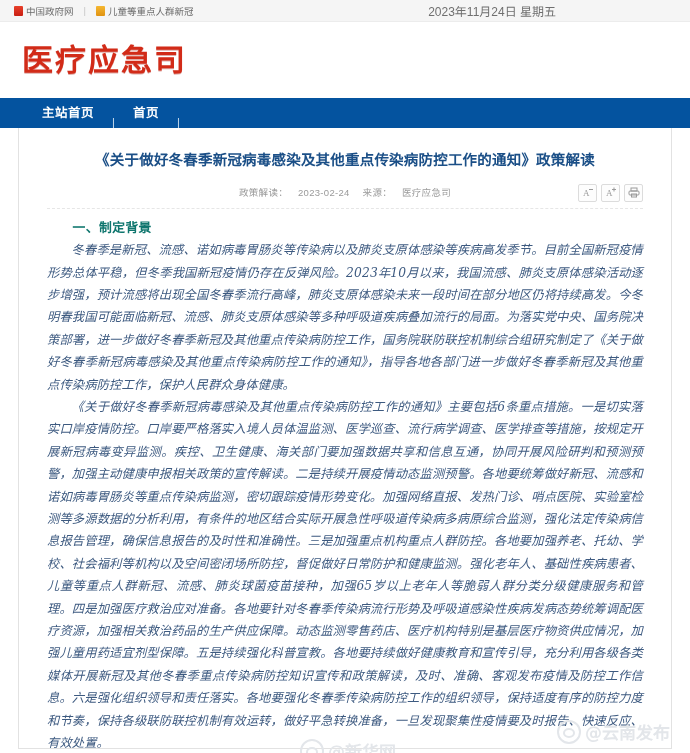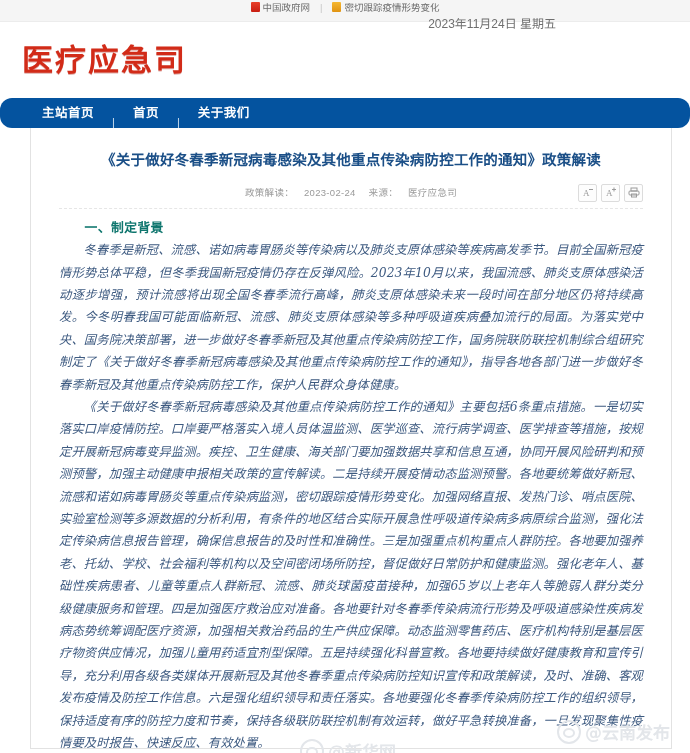--- a/index.html
+++ b/index.html
@@ -21,21 +21,20 @@
   .topbar {
     height: 22px;
     background: #f5f5f5;
     border-bottom: 1px solid #ececec;
     display: flex;
     align-items: center;
     padding: 0 14px;
     box-sizing: border-box;
     font-size: 9.5px;
     color: #6b6b6b;
-    flex-direction: column;
   }
   .topbar-left {
     display: flex;
     align-items: center;
     gap: 5px;
   }
   .topbar-link {
     display: inline-flex;
     align-items: center;
     gap: 3px;
@@ -88,21 +87,20 @@
   }
 
   
   .navbar {
     height: 30px;
     background: #04539f;
     display: flex;
     align-items: flex-end;
     padding-left: 28px;
     box-sizing: border-box;
-    border-radius: 12px;
   }
   .nav-item {
     color: #ffffff;
     font-size: 12.5px;
     font-weight: bold;
     text-decoration: none;
     padding: 0 14px;
     line-height: 30px;
     white-space: nowrap;
     letter-spacing: 0.5px;
@@ -120,21 +118,20 @@
   }
   .article {
     border: 1px solid #e2e2e2;
     border-top: none;
     background: #fff;
     height: 621px;
     box-sizing: border-box;
     padding: 14px 28px 0 28px;
     position: relative;
     overflow: hidden;
-    margin-left: 12px;
   }
   .article-title {
     text-align: center;
     font-family: "DejaVu Sans", "Liberation Sans", sans-serif;
     font-size: 14.5px;
     font-weight: bold;
     color: #1b4f87;
     line-height: 1.5;
     margin: 8px 0 0 0;
     letter-spacing: 0.2px;
@@ -237,36 +234,35 @@
 
 <div class="topbar">
   <div class="topbar-left">
     <a class="topbar-link" href="#">
       <span class="mini-icon gov"></span>
       <span>中国政府网</span>
     </a>
     <span class="topbar-sep">|</span>
     <a class="topbar-link" href="#">
       <span class="mini-icon report"></span>
-      <span>密切跟踪疫情形势变化</span>
+      <span>儿童等重点人群新冠</span>
     </a>
   </div>
   <div class="topbar-right">2023年11月24日 星期五</div>
 </div>
 
 <div class="masthead">
   <div class="site-logo">医疗应急司</div>
 </div>
 
 <div class="navbar">
   <a class="nav-item" href="#">主站首页</a>
   <span class="nav-sep">|</span>
   <a class="nav-item" href="#">首页</a>
   <span class="nav-sep">|</span>
-  <a class="nav-item" href="#">关于我们</a>
 </div>
 
 <div class="content-wrap">
   <div class="article">
 
     <h1 class="article-title">《关于做好冬春季新冠病毒感染及其他重点传染病防控工作的通知》政策解读</h1>
 
     <div class="meta-row">
       <div class="meta-center">
         <span>政策解读：</span><span>2023-02-24</span>

